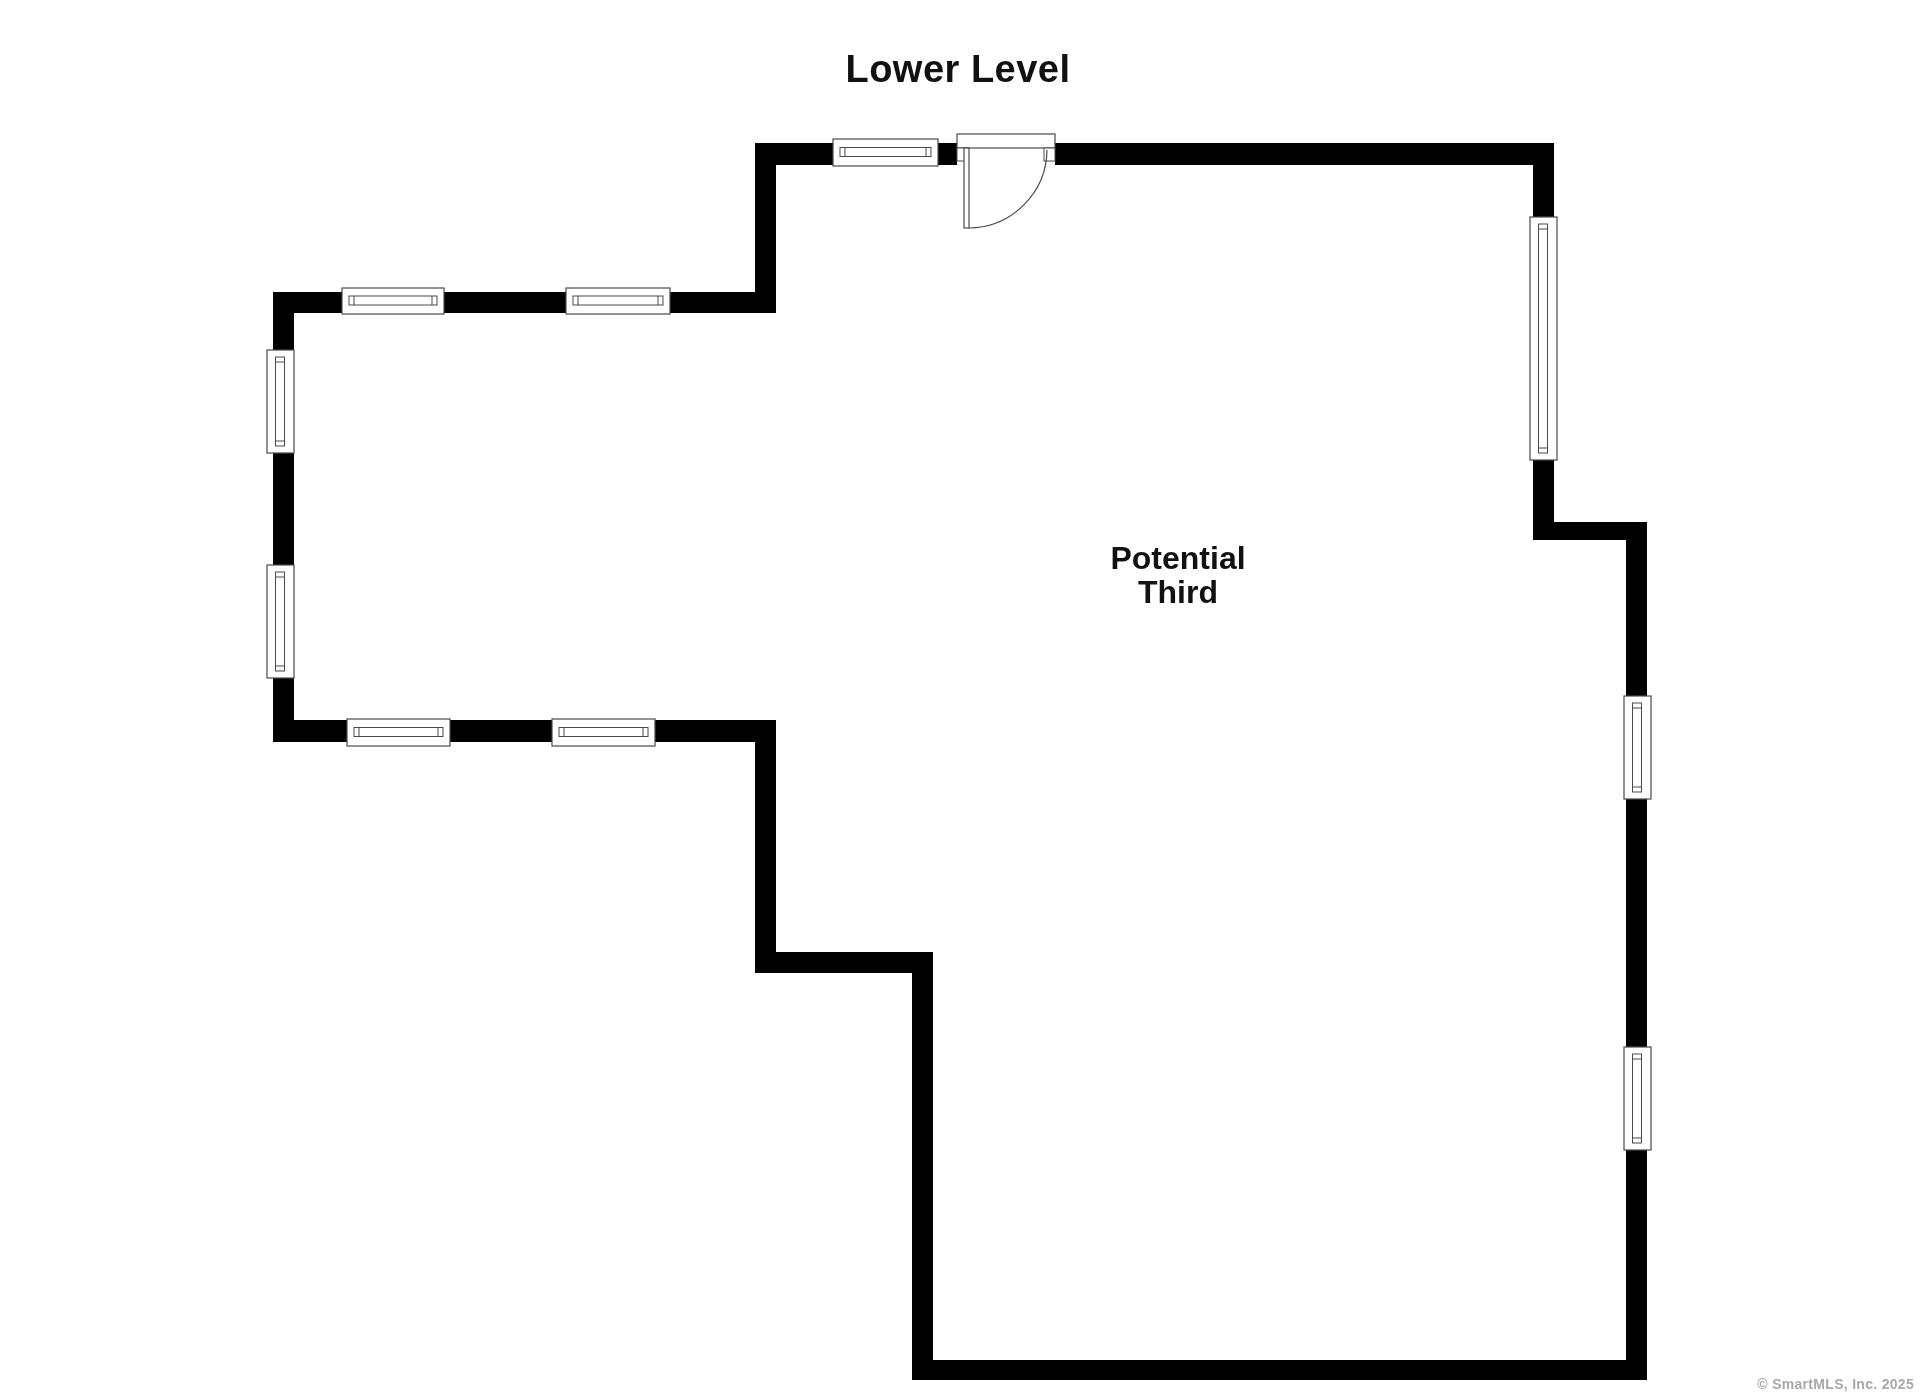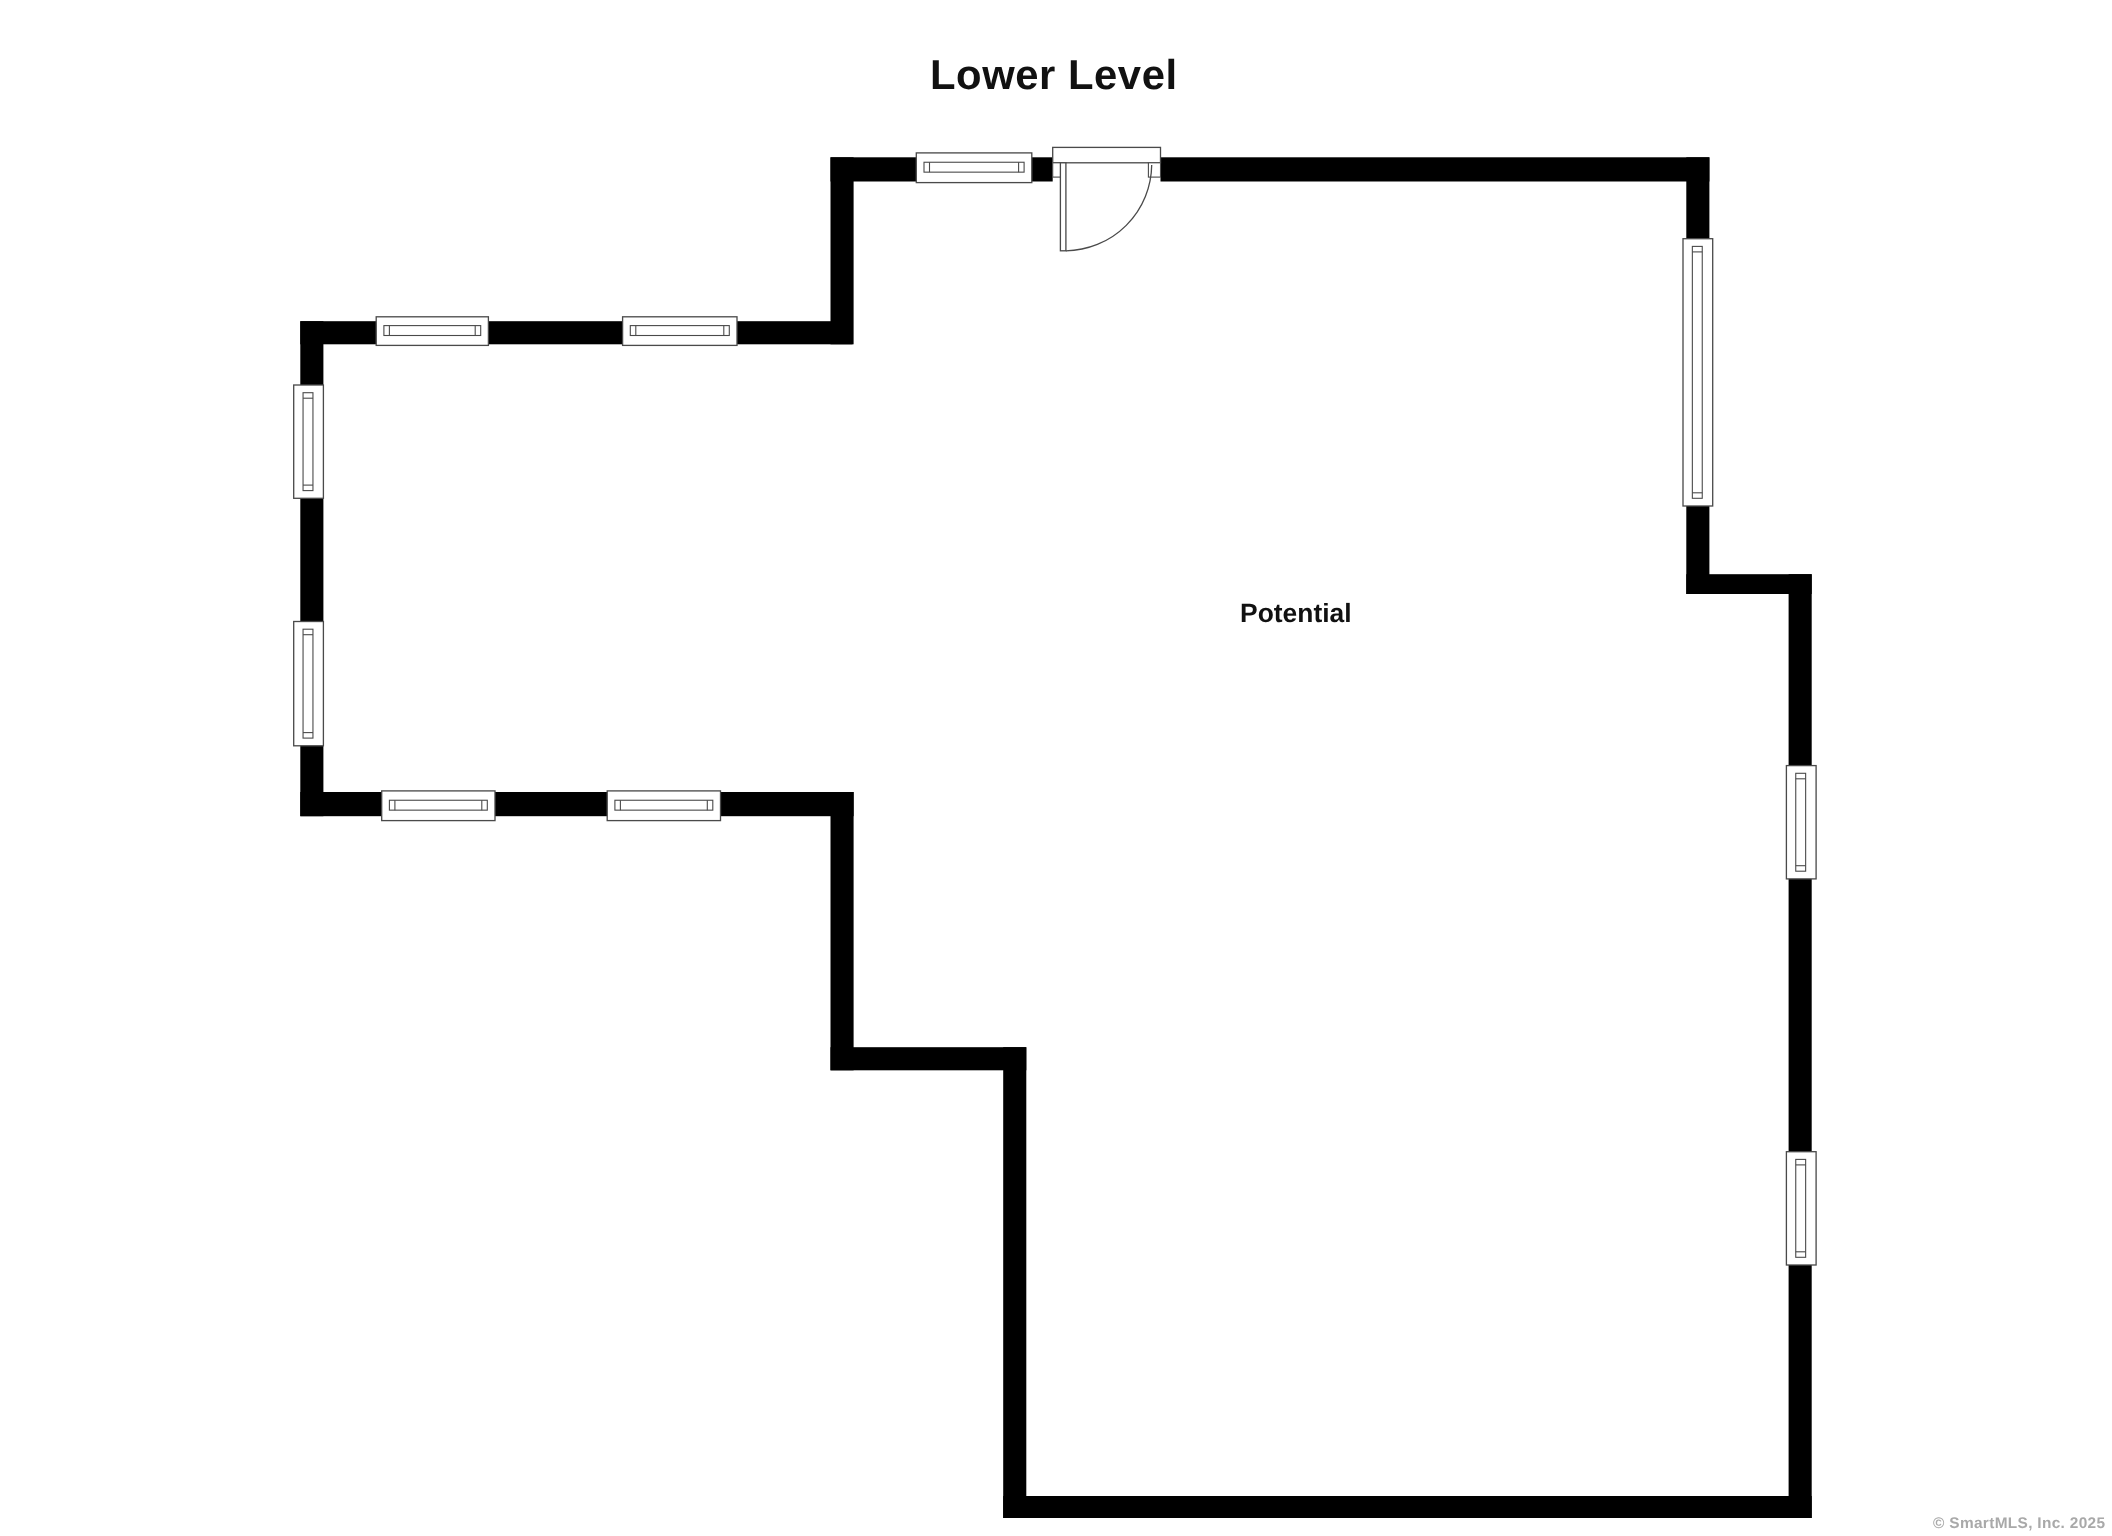--- a/index.html
+++ b/index.html
@@ -8,21 +8,21 @@
   .plan-svg{position:absolute;left:0;top:0;}
   .page-title{
     position:absolute;left:0;top:48px;width:1916px;
     text-align:center;font-size:38px;font-weight:bold;color:#111;
     letter-spacing:0.5px;
   }
   .room-label{
     position:absolute;left:978px;top:541px;width:400px;
     text-align:center;color:#111;
   }
-  .room-label .line{display:block;font-size:24px;font-weight:bold;line-height:34px;}
+  .room-label .line{display:block;font-size:32px;font-weight:bold;line-height:34px;}
   .room-label .dims{display:block;font-size:27px;font-weight:normal;line-height:30px;margin-top:1px;}
   .copyright{
     position:absolute;right:6px;bottom:4px;
     font-size:14px;font-weight:600;color:#a9a9a9;letter-spacing:0.3px;
   }
 </style>
 </head>
 <body>
 
 <div class="canvas" style="background: rgb(255, 255, 255);">
@@ -84,16 +84,17 @@
       <rect x="957" y="148" width="11" height="13" fill="#ffffff" stroke="#4a4a4a" stroke-width="1"></rect>
       <rect x="1044" y="148" width="11" height="13" fill="#ffffff" stroke="#4a4a4a" stroke-width="1"></rect>
       <rect x="964" y="148" width="5" height="80" fill="#ffffff" stroke="#4a4a4a" stroke-width="1.2"></rect>
       <path d="M 969 228 A 79 79 0 0 0 1047 150" fill="none" stroke="#4a4a4a" stroke-width="1.2"></path>
     </svg>
 
   <div class="page-title" style="color: rgb(17, 17, 17);">Lower Level</div>
 
   <div class="room-label" style="color: rgb(17, 17, 17);">
     <span class="line">Potential</span>
+    <span class="line">Third</span>
   </div>
 
   <div class="copyright" style="color: rgb(169, 169, 169);">© SmartMLS, Inc.  2025</div>
 </div>
 
 </body></html>

